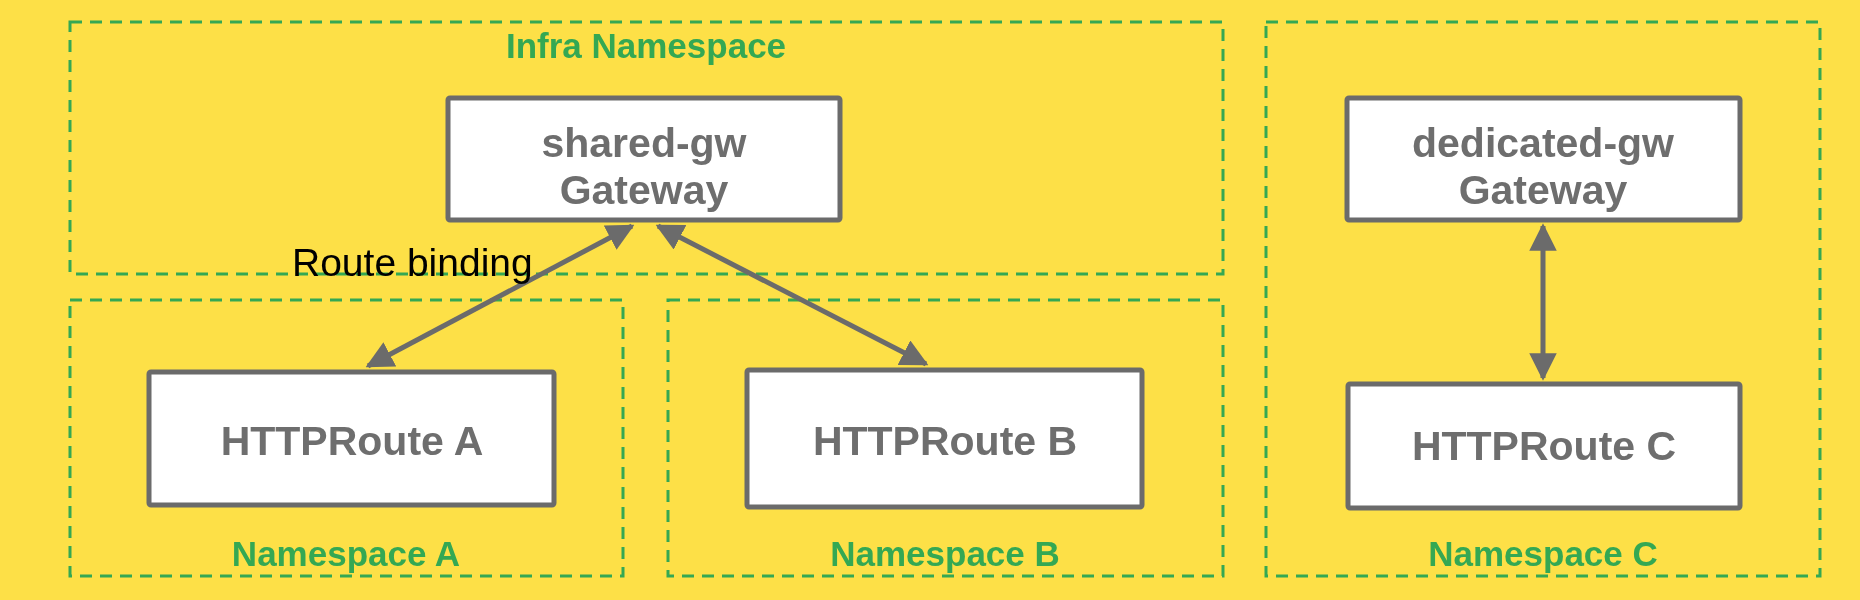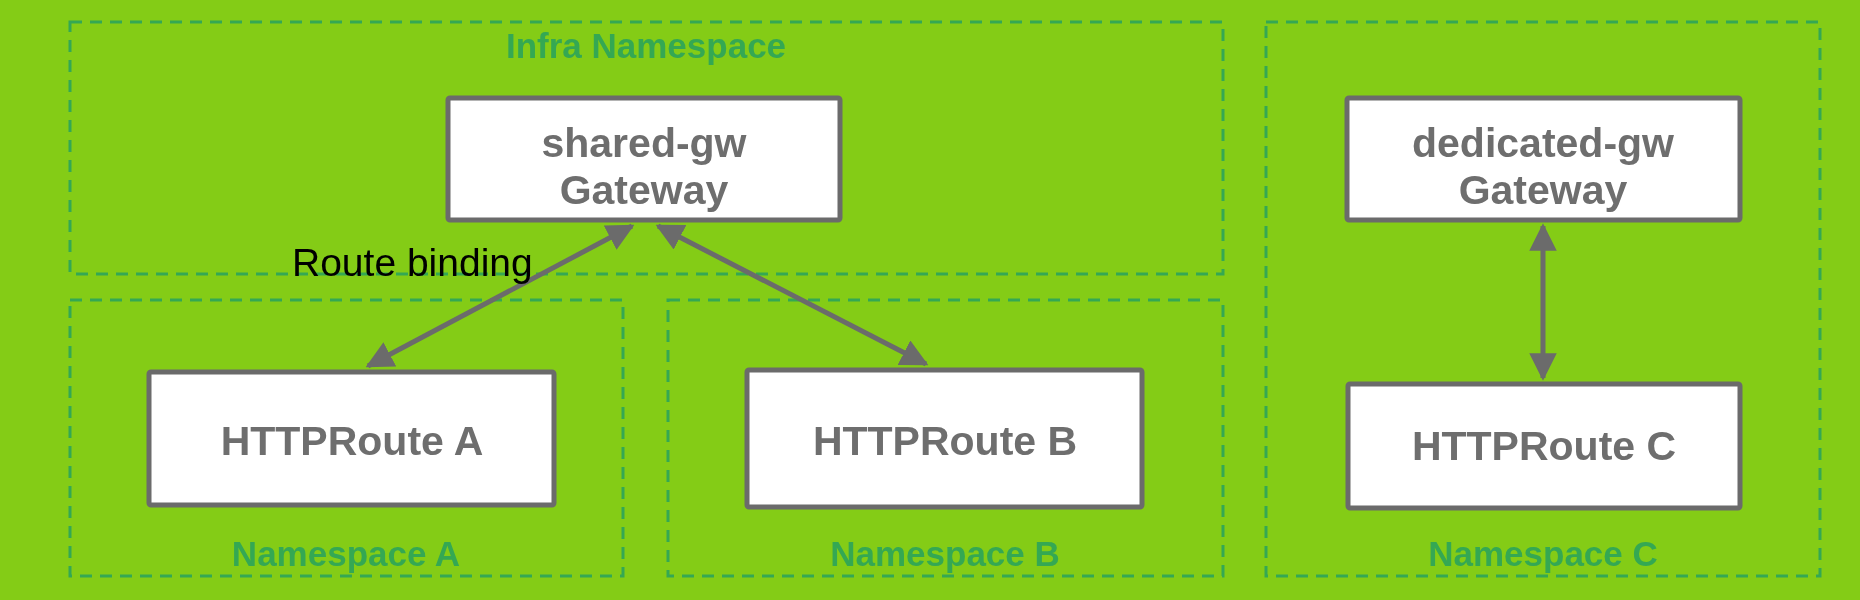--- a/index.html
+++ b/index.html
@@ -5,21 +5,21 @@
   html, body {
     margin: 0;
     padding: 0;
     background: #ffffff;
     font-family: "Liberation Sans", sans-serif;
   }
   .canvas {
     position: relative;
     width: 1860px;
     height: 600px;
-    background: #84cc16;
+    background: #fde047;
     overflow: hidden;
   }
   svg { display: block; }
 
   .ns-rect {
     fill: none;
     stroke: #34a853;
     stroke-width: 3;
     stroke-dasharray: 12 8;
   }

